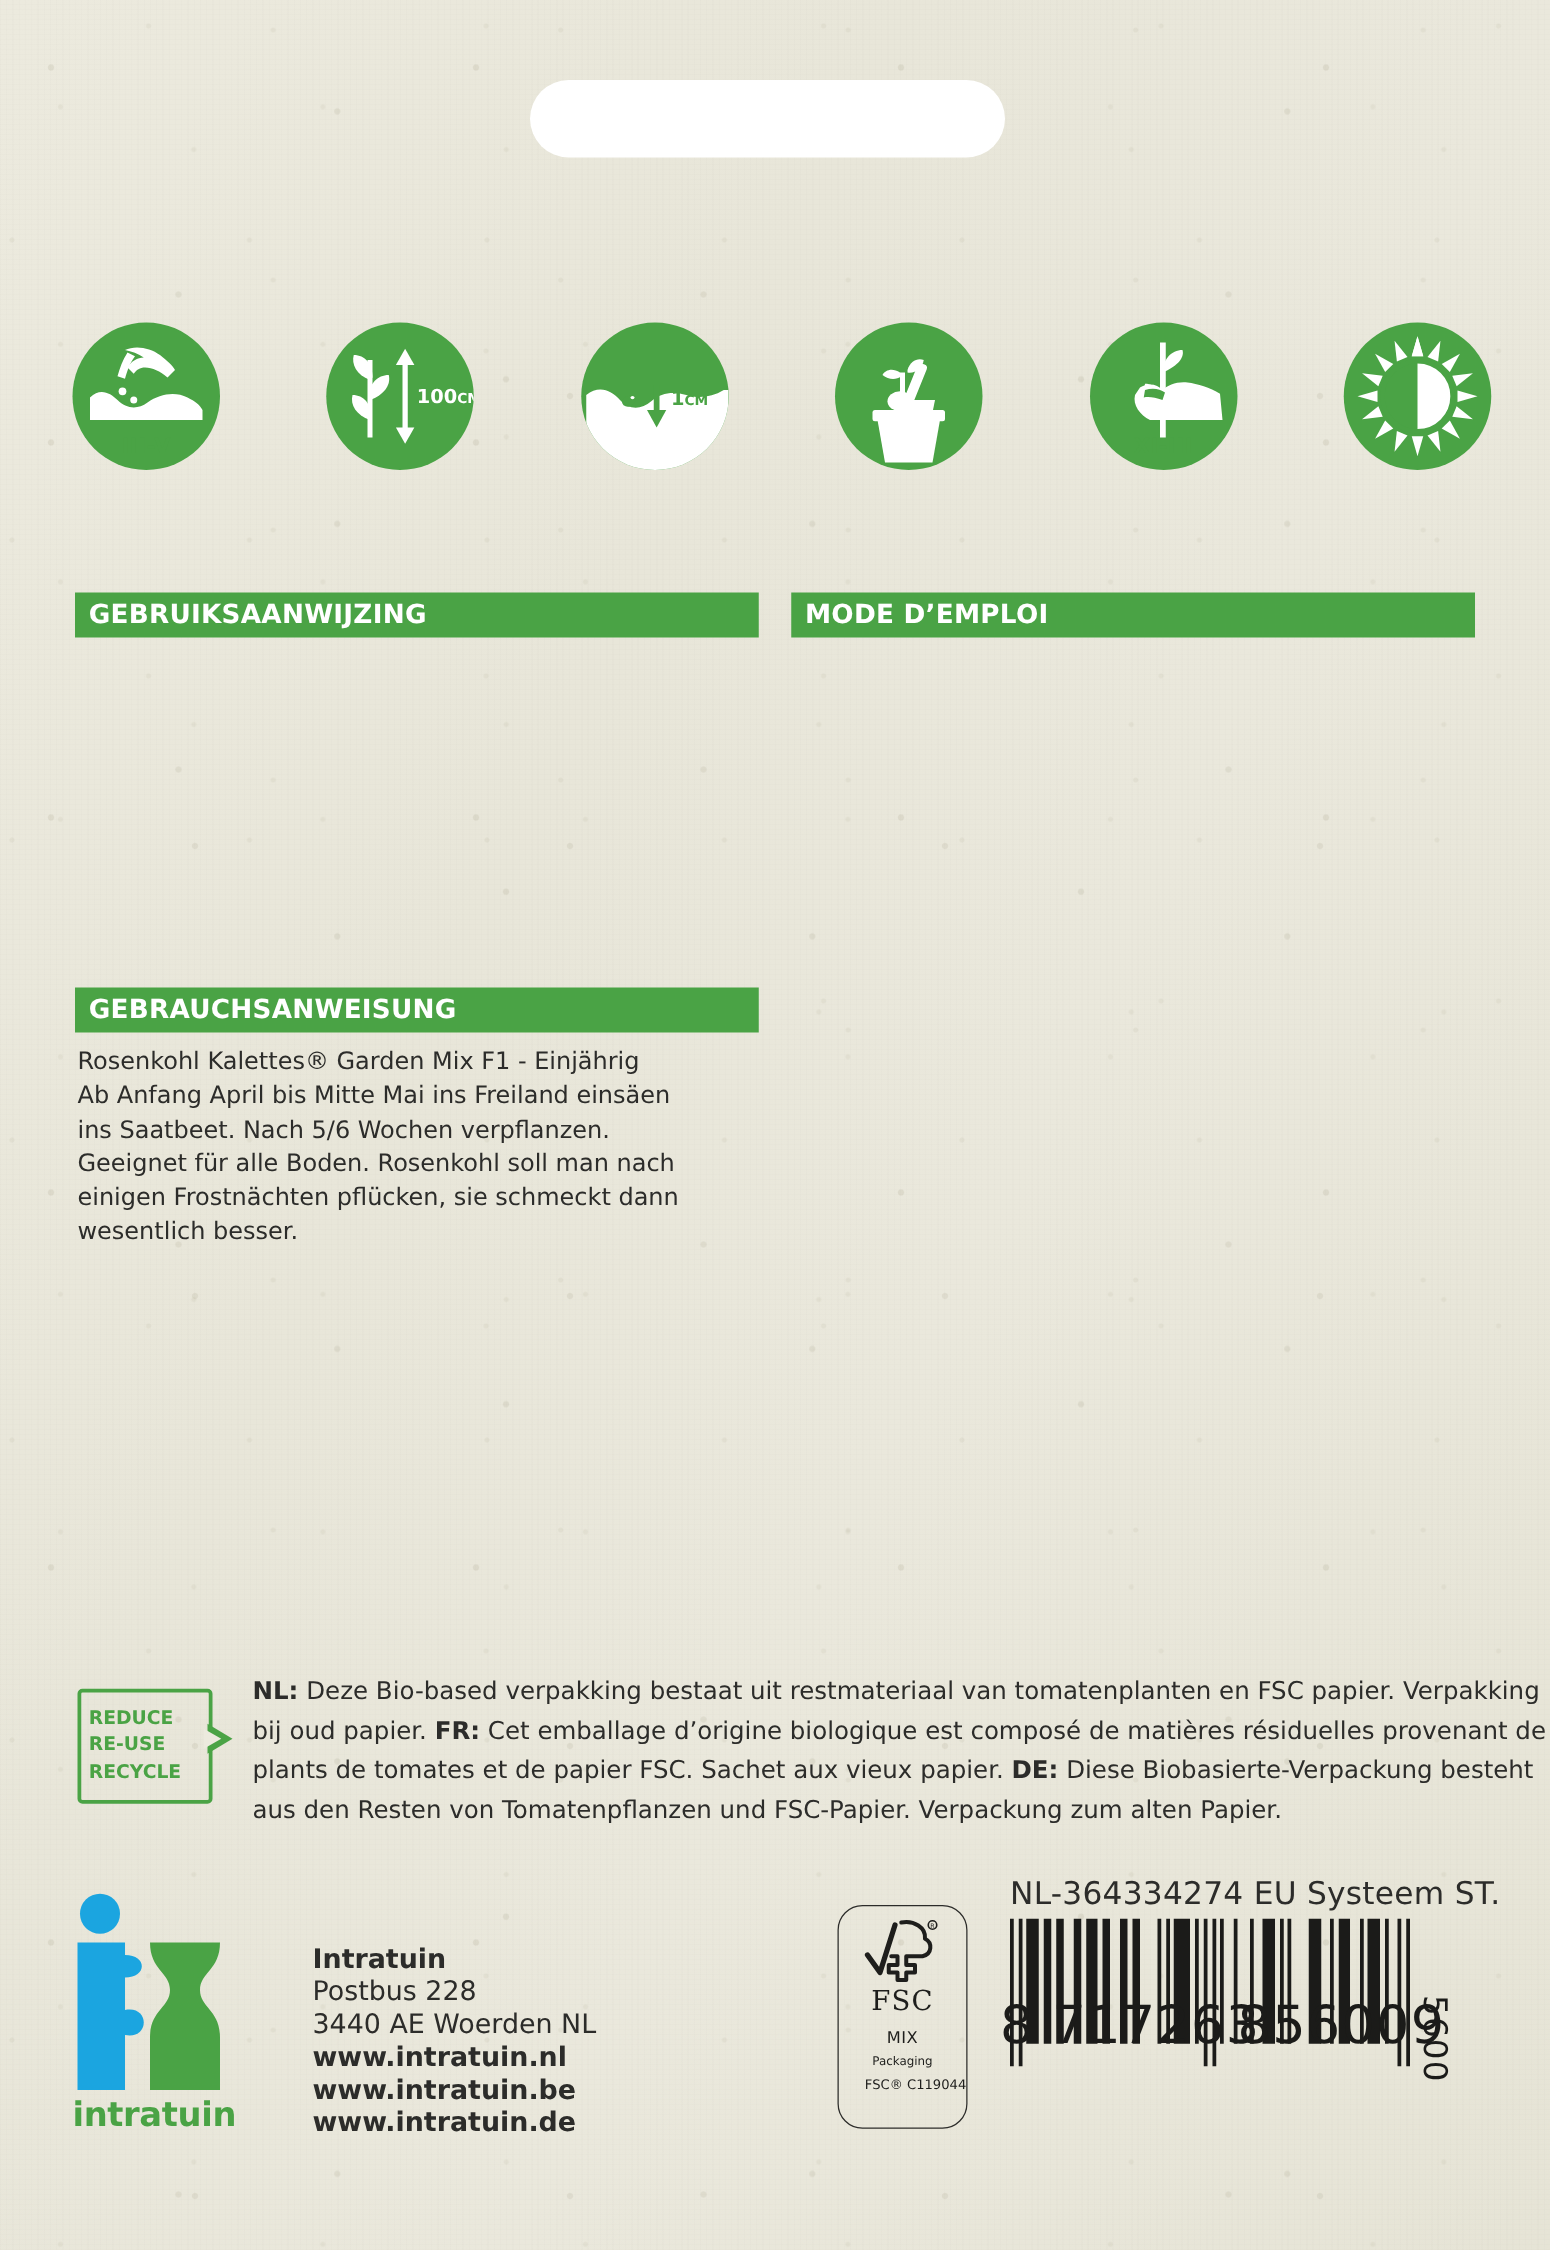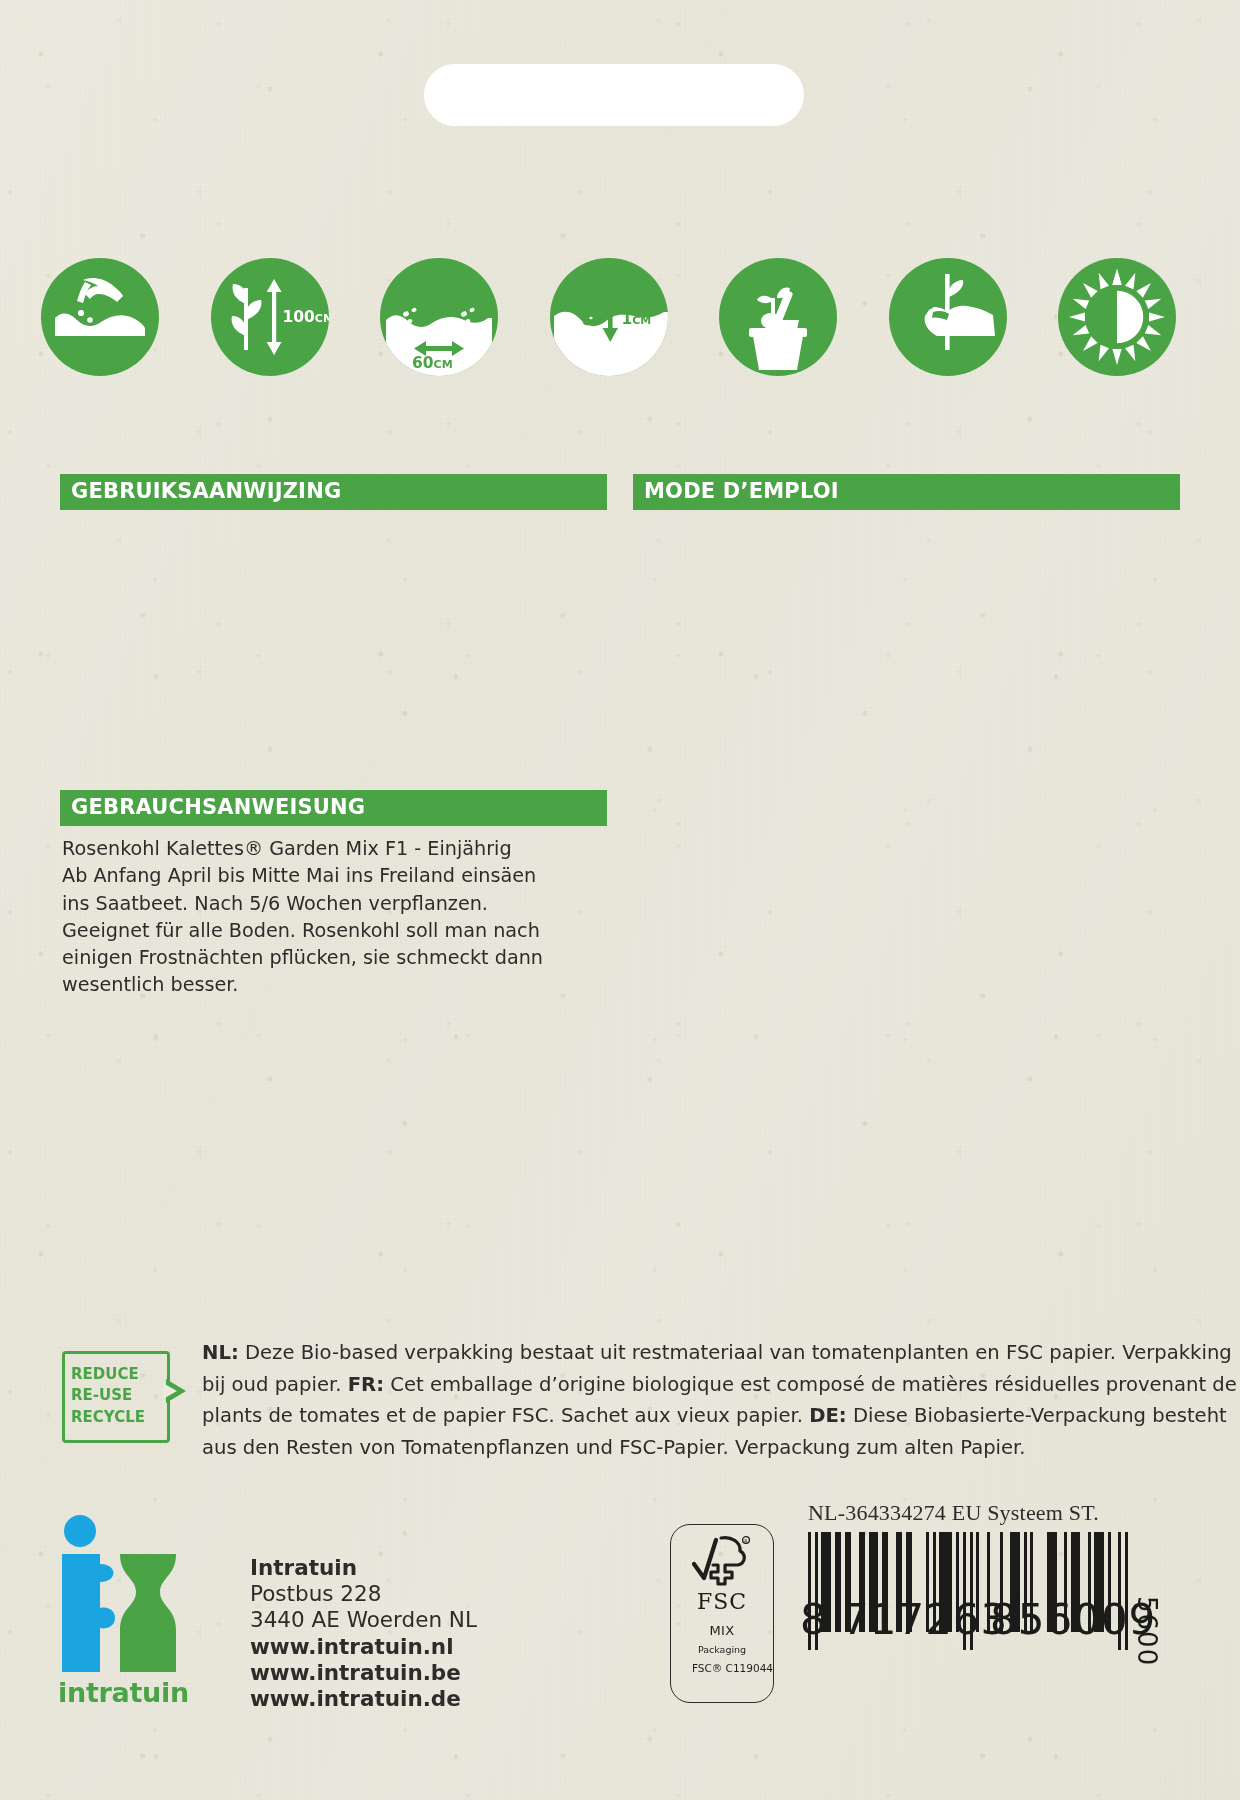--- a/index.html
+++ b/index.html
@@ -47,21 +47,21 @@
 
   
   .title{
     position:absolute; left:60px; top:182px; width:1130px;
     font-size:26.5px; font-weight:bold; color:#2c2c2a;
     letter-spacing:.1px; white-space:nowrap;
   }
 
   
   .icons{
-    position:absolute; left:41px; top:258px;
+    position:absolute; left:58px; top:258px;
     width:1135px; height:130px;
     display:flex; justify-content:space-between; align-items:flex-start;
   }
   .ico{
     width:118px; height:118px; border-radius:50%;
     background:#4aa345; position:relative; overflow:hidden;
     flex:0 0 auto;
   }
   .ico svg{ position:absolute; inset:0; width:100%; height:100%; }
   .ico .cap{
@@ -136,21 +136,21 @@
     border:1.6px solid #2c2c2a; border-radius:20px;
     text-align:center; color:#1e1e1c; overflow:hidden;
   }
   .fsc .tree{ margin:9px auto 0; width:62px; height:54px; display:block; }
   .fsc .fsc-t{ font-family:"DejaVu Serif", serif; font-size:22px; letter-spacing:1px; margin-top:1px; }
   .fsc .mix{ font-size:13px; margin-top:9px; letter-spacing:.4px; }
   .fsc .pkg{ font-size:9.5px; margin-top:6px; }
   .fsc .code{ font-size:10.5px; margin-top:7px;text-align:right; }
 
   .barcode-area{ position:absolute; left:808px; top:1500px; width:340px; }
-  .eu-code{ color:#2c2c2a; font-size:22px; letter-spacing:.2px; white-space:nowrap;font-family:Liberation Serif, serif; }
+  .eu-code{ color:#2c2c2a; font-size:25px; letter-spacing:.2px; white-space:nowrap; }
   .bars{ position:relative; margin-top:6px; height:120px; width:320px; }
   .bars i{ position:absolute; top:0; background:#1b1b19; }
   .bc-digits{
     position:absolute; top:1595px; left:800px; width:350px;
     font-size:42px; color:#1b1b19; letter-spacing:1px;
     font-family:"DejaVu Sans", sans-serif;
   }
   .bc-digits span{ position:absolute; }
   .side-num{
     position:absolute; left:1162px; top:1596px;
@@ -188,37 +188,20 @@
         <path d="M35 46 C24 42 20 33 22 26 C31 26 37 33 37 44 Z" fill="#fff"></path>
         <path d="M35 62 C46 58 52 50 50 42 C41 42 34 49 34 60 Z" fill="#fff"></path>
         <path d="M35 78 C24 74 19 66 21 58 C30 58 36 65 36 76 Z" fill="#fff"></path>
         <rect x="61" y="28" width="4.2" height="62" fill="#fff"></rect>
         <path d="M63.1 21 L70.5 34 L55.7 34 Z" fill="#fff"></path>
         <path d="M63.1 97 L70.5 84 L55.7 84 Z" fill="#fff"></path>
       </svg>
       <div class="lbl" style="left:72px; top:50px;"><span>100</span><span class="u">CM</span></div>
     </div>
 
-    <div class="ico">
-      <svg viewBox="0 0 118 118" aria-hidden="true">
-        <path d="M6 62 C14 54 22 57 28 63 C35 70 44 71 52 65 C62 58 74 57 84 62 C92 66 100 66 108 60 L112 60 L112 118 L6 118 Z" fill="#fff"></path>
-        <ellipse cx="26" cy="56" rx="3" ry="2.4" fill="#fff" transform="rotate(-25 26 56)"></ellipse>
-        <ellipse cx="34" cy="52" rx="2.6" ry="2" fill="#fff" transform="rotate(-25 34 52)"></ellipse>
-        <ellipse cx="30" cy="63" rx="2.4" ry="1.9" fill="#fff"></ellipse>
-        <ellipse cx="84" cy="56" rx="3" ry="2.4" fill="#fff" transform="rotate(-25 84 56)"></ellipse>
-        <ellipse cx="92" cy="52" rx="2.6" ry="2" fill="#fff" transform="rotate(-25 92 52)"></ellipse>
-        <ellipse cx="88" cy="63" rx="2.4" ry="1.9" fill="#fff"></ellipse>
-        <g fill="#4aa345">
-          <rect x="40" y="88" width="38" height="5"></rect>
-          <path d="M34 90.5 L46 83 L46 98 Z"></path>
-          <path d="M84 90.5 L72 83 L72 98 Z"></path>
-        </g>
-      </svg>
-      <div class="lbl" style="left:32px; top:96px; color:#4aa345;"><span>60</span><span class="u">CM</span></div>
-    </div>
 
     <div class="ico">
       <svg viewBox="0 0 118 118" aria-hidden="true">
         <path d="M4 58 C14 50 24 54 31 62 C38 70 48 70 56 63 C64 56 74 55 84 58 C94 61 104 60 114 54 L118 54 L118 118 L4 118 Z" fill="#fff"></path>
         <ellipse cx="38" cy="63" rx="5.4" ry="4.2" fill="#4aa345" transform="rotate(-20 38 63)"></ellipse>
         <ellipse cx="41" cy="60" rx="1.6" ry="1.3" fill="#fff"></ellipse>
         <g fill="#4aa345">
           <rect x="58" y="50" width="4.6" height="26"></rect>
           <path d="M60.3 84 L68 70 L52.6 70 Z"></path>
         </g>

